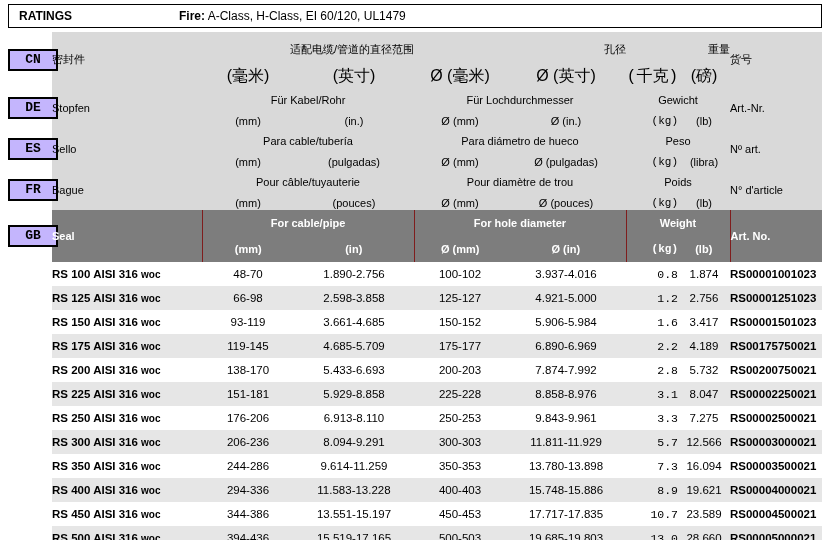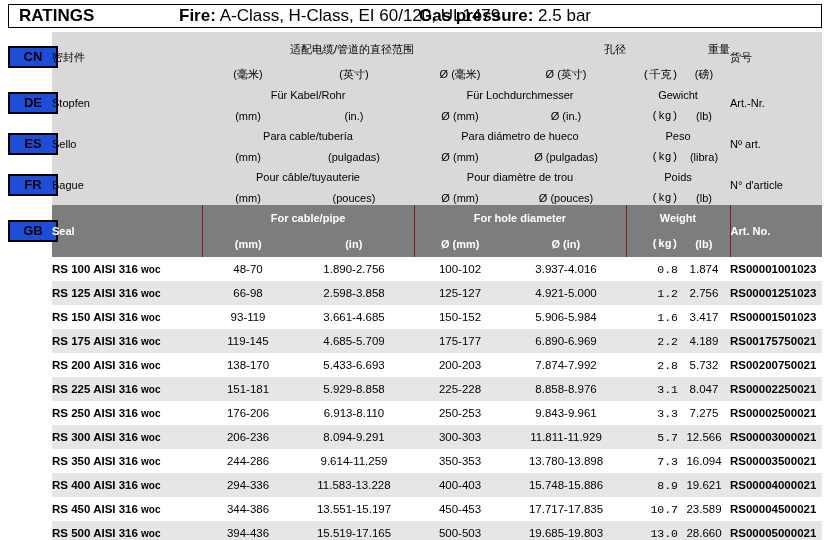--- a/index.html
+++ b/index.html
@@ -26,21 +26,21 @@
     position: absolute;
     left: 8px;
     top: 4px;
     width: 814px;
     height: 24px;
     border: 1px solid #000;
     box-sizing: border-box;
     display: flex;
     align-items: center;
     background: #fff;
-    font-size: 17px;
+    font-size: 12px;
   }
   .ratings .cell { white-space: nowrap; }
   .r-title { font-weight: bold; padding-left: 10px; width: 160px; }
   .r-fire { width: 240px; }
   .r-water { width: 205px; }
   .r-gas { width: 180px; }
   .lbl { font-weight: bold; }
   .val { font-weight: normal; }
 
   
@@ -65,22 +65,23 @@
     vertical-align: middle;
     background: #fff;
   }
   .badge {
     display: inline-block;
     border: 2px solid #000;
     font-weight: bold;
     font-size: 13px;
     line-height: 14px;
     padding: 2px 12px;
-    background: #1d4ed8;
+    background: #c4b5fd;
     min-width: 22px;
+    font-family: Liberation Mono, monospace;
   }
 
   
   .hdr-row td {
     background: #d9d9d9;
     vertical-align: middle;
   }
   .hdr-row td.badge-cell { background: #fff; }
 
   .c-name   { width: 150px; padding-left: 6px; }
@@ -92,21 +93,21 @@
   .c-lb     { width: 52px;  text-align: center; }
   .c-art    { width: 92px;  padding-left: 8px; }
 
   .vline-l { border-left: 1px solid #7a7a7a; }
 
   .grp-title { text-align: center; font-weight: normal; }
 
   
   .cn-row td { height: 34px; background: #d9d9d9; }
   .cn-title { font-size: 11px; line-height: 15px; text-align: right; }
-  .cn-sub { font-size: 11px; }
+  .cn-sub { font-size: 16px; }
 
   .lang-row td { height: 26px; background: #d9d9d9; }
 
   
   .gb-row td {
     background: #7d7d7d;
     color: #fff;
     font-weight: bold;
     height: 26px;
     vertical-align: middle;
@@ -132,24 +133,20 @@
 </head>
 <body>
 
 <div class="sheet">
 
   <div class="ratings">
     <div class="cell r-title">RATINGS</div>
     <div class="cell r-fire">
       <span class="lbl">Fire:</span>
       <span class="val">A-Class, H-Class, EI 60/120, UL1479</span>
-    </div>
-    <div class="cell r-gas">
-      <span class="lbl">Gas pressure:</span>
-      <span class="val">2.5 bar</span>
     </div>
   </div>
 
   <table class="main">
     <colgroup>
       <col style="width:44px">
         <col style="width:150px">
         <col style="width:92px">
         <col style="width:120px">
       <col style="width:92px">

